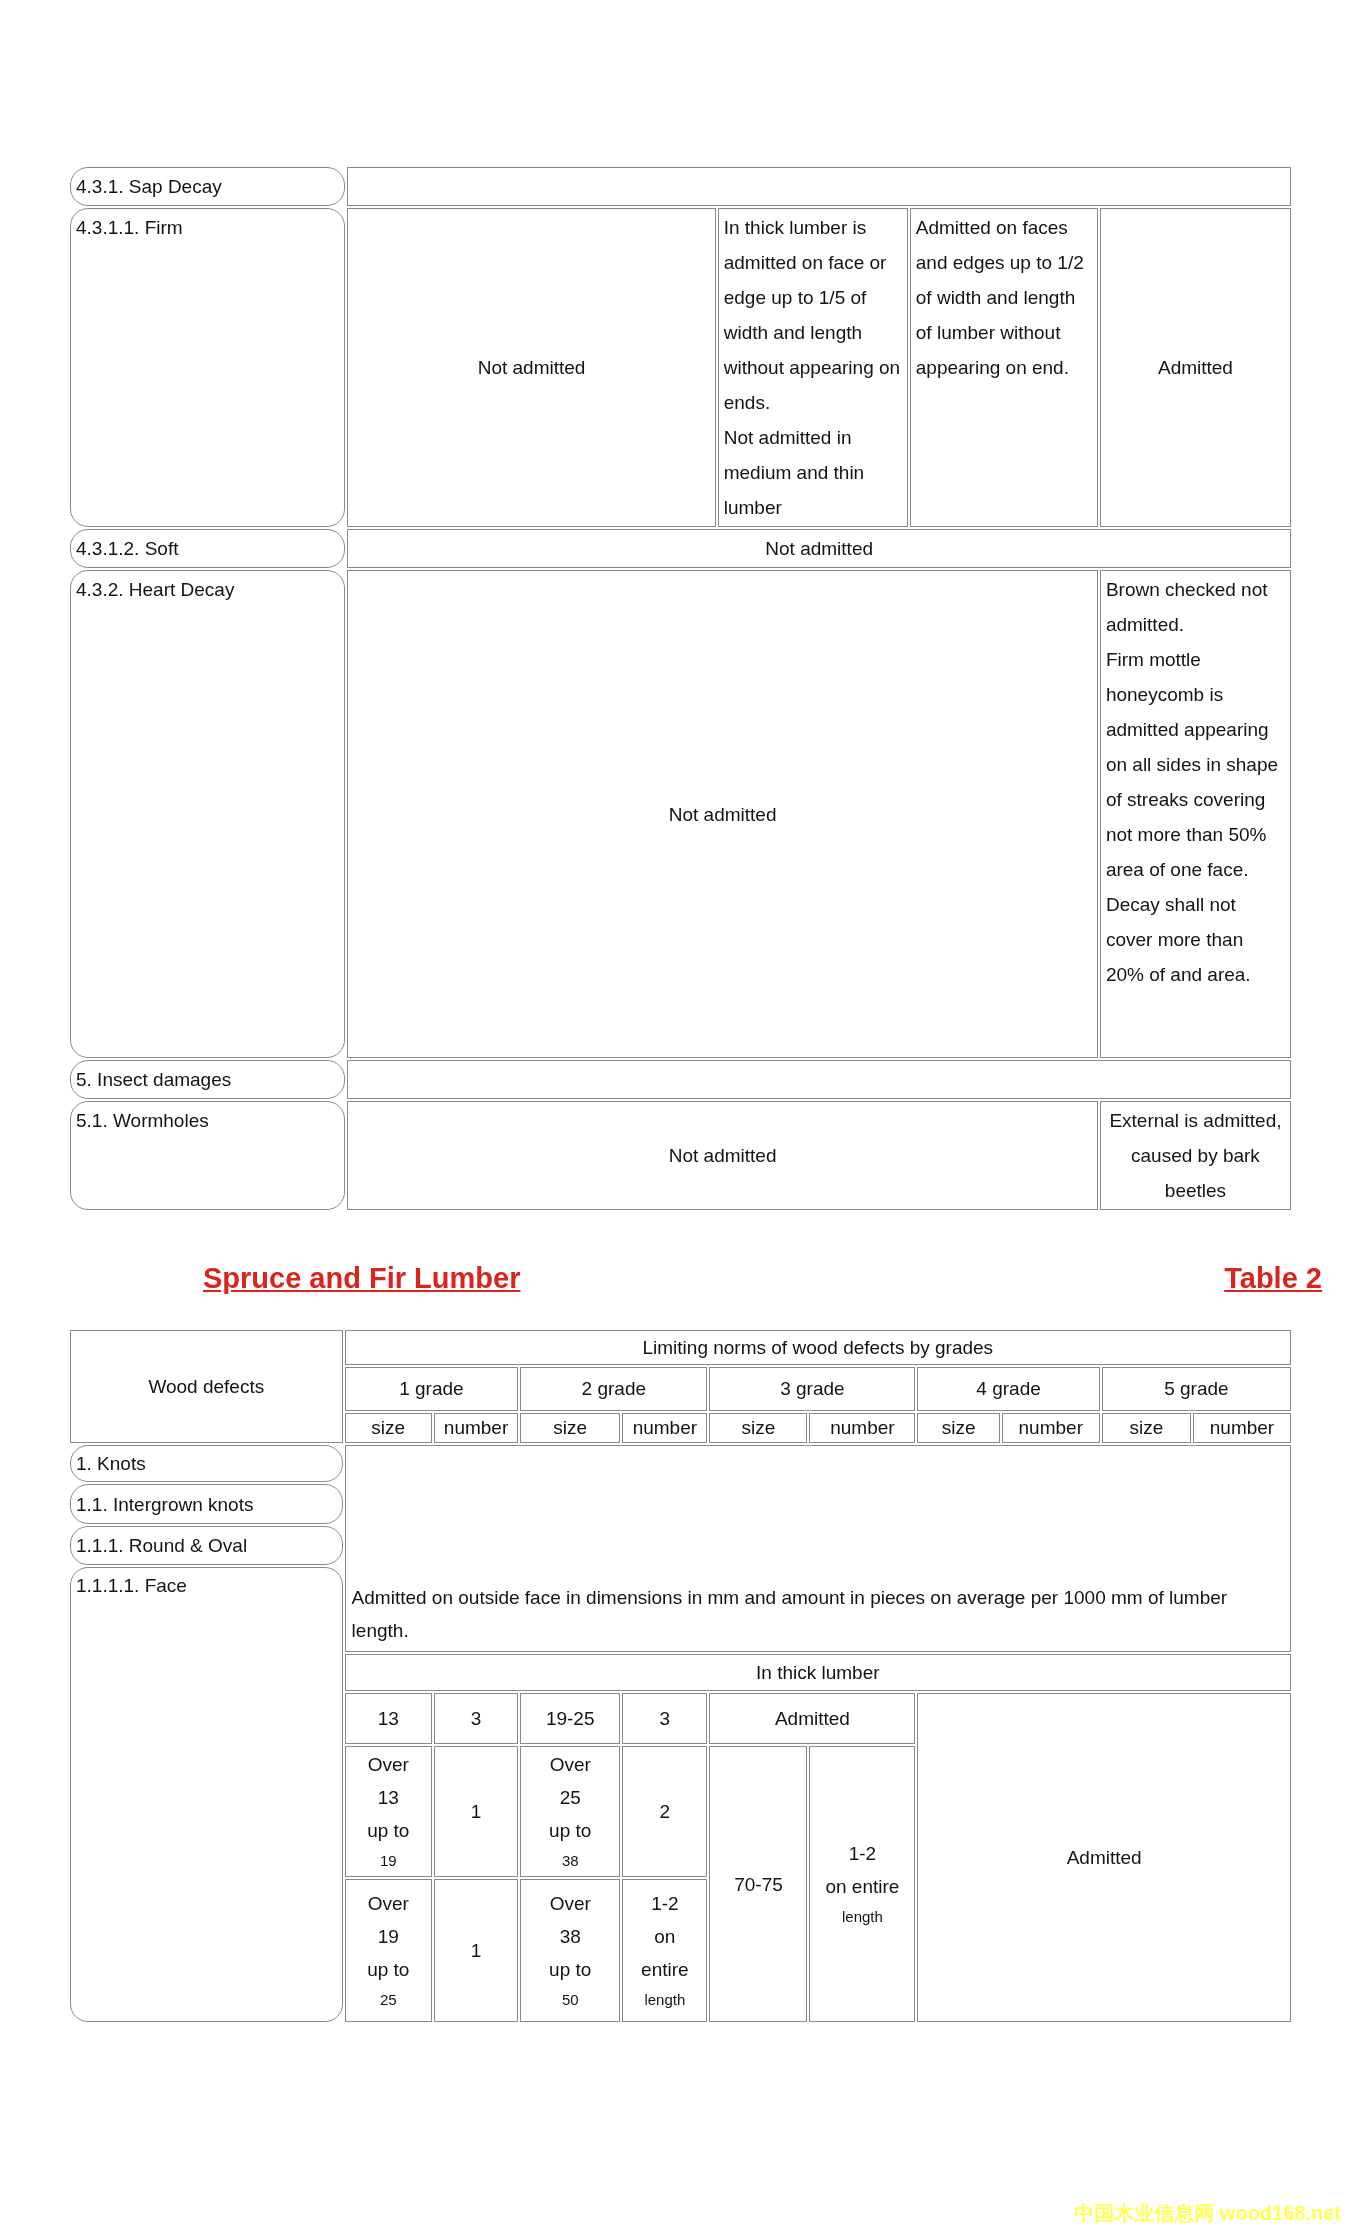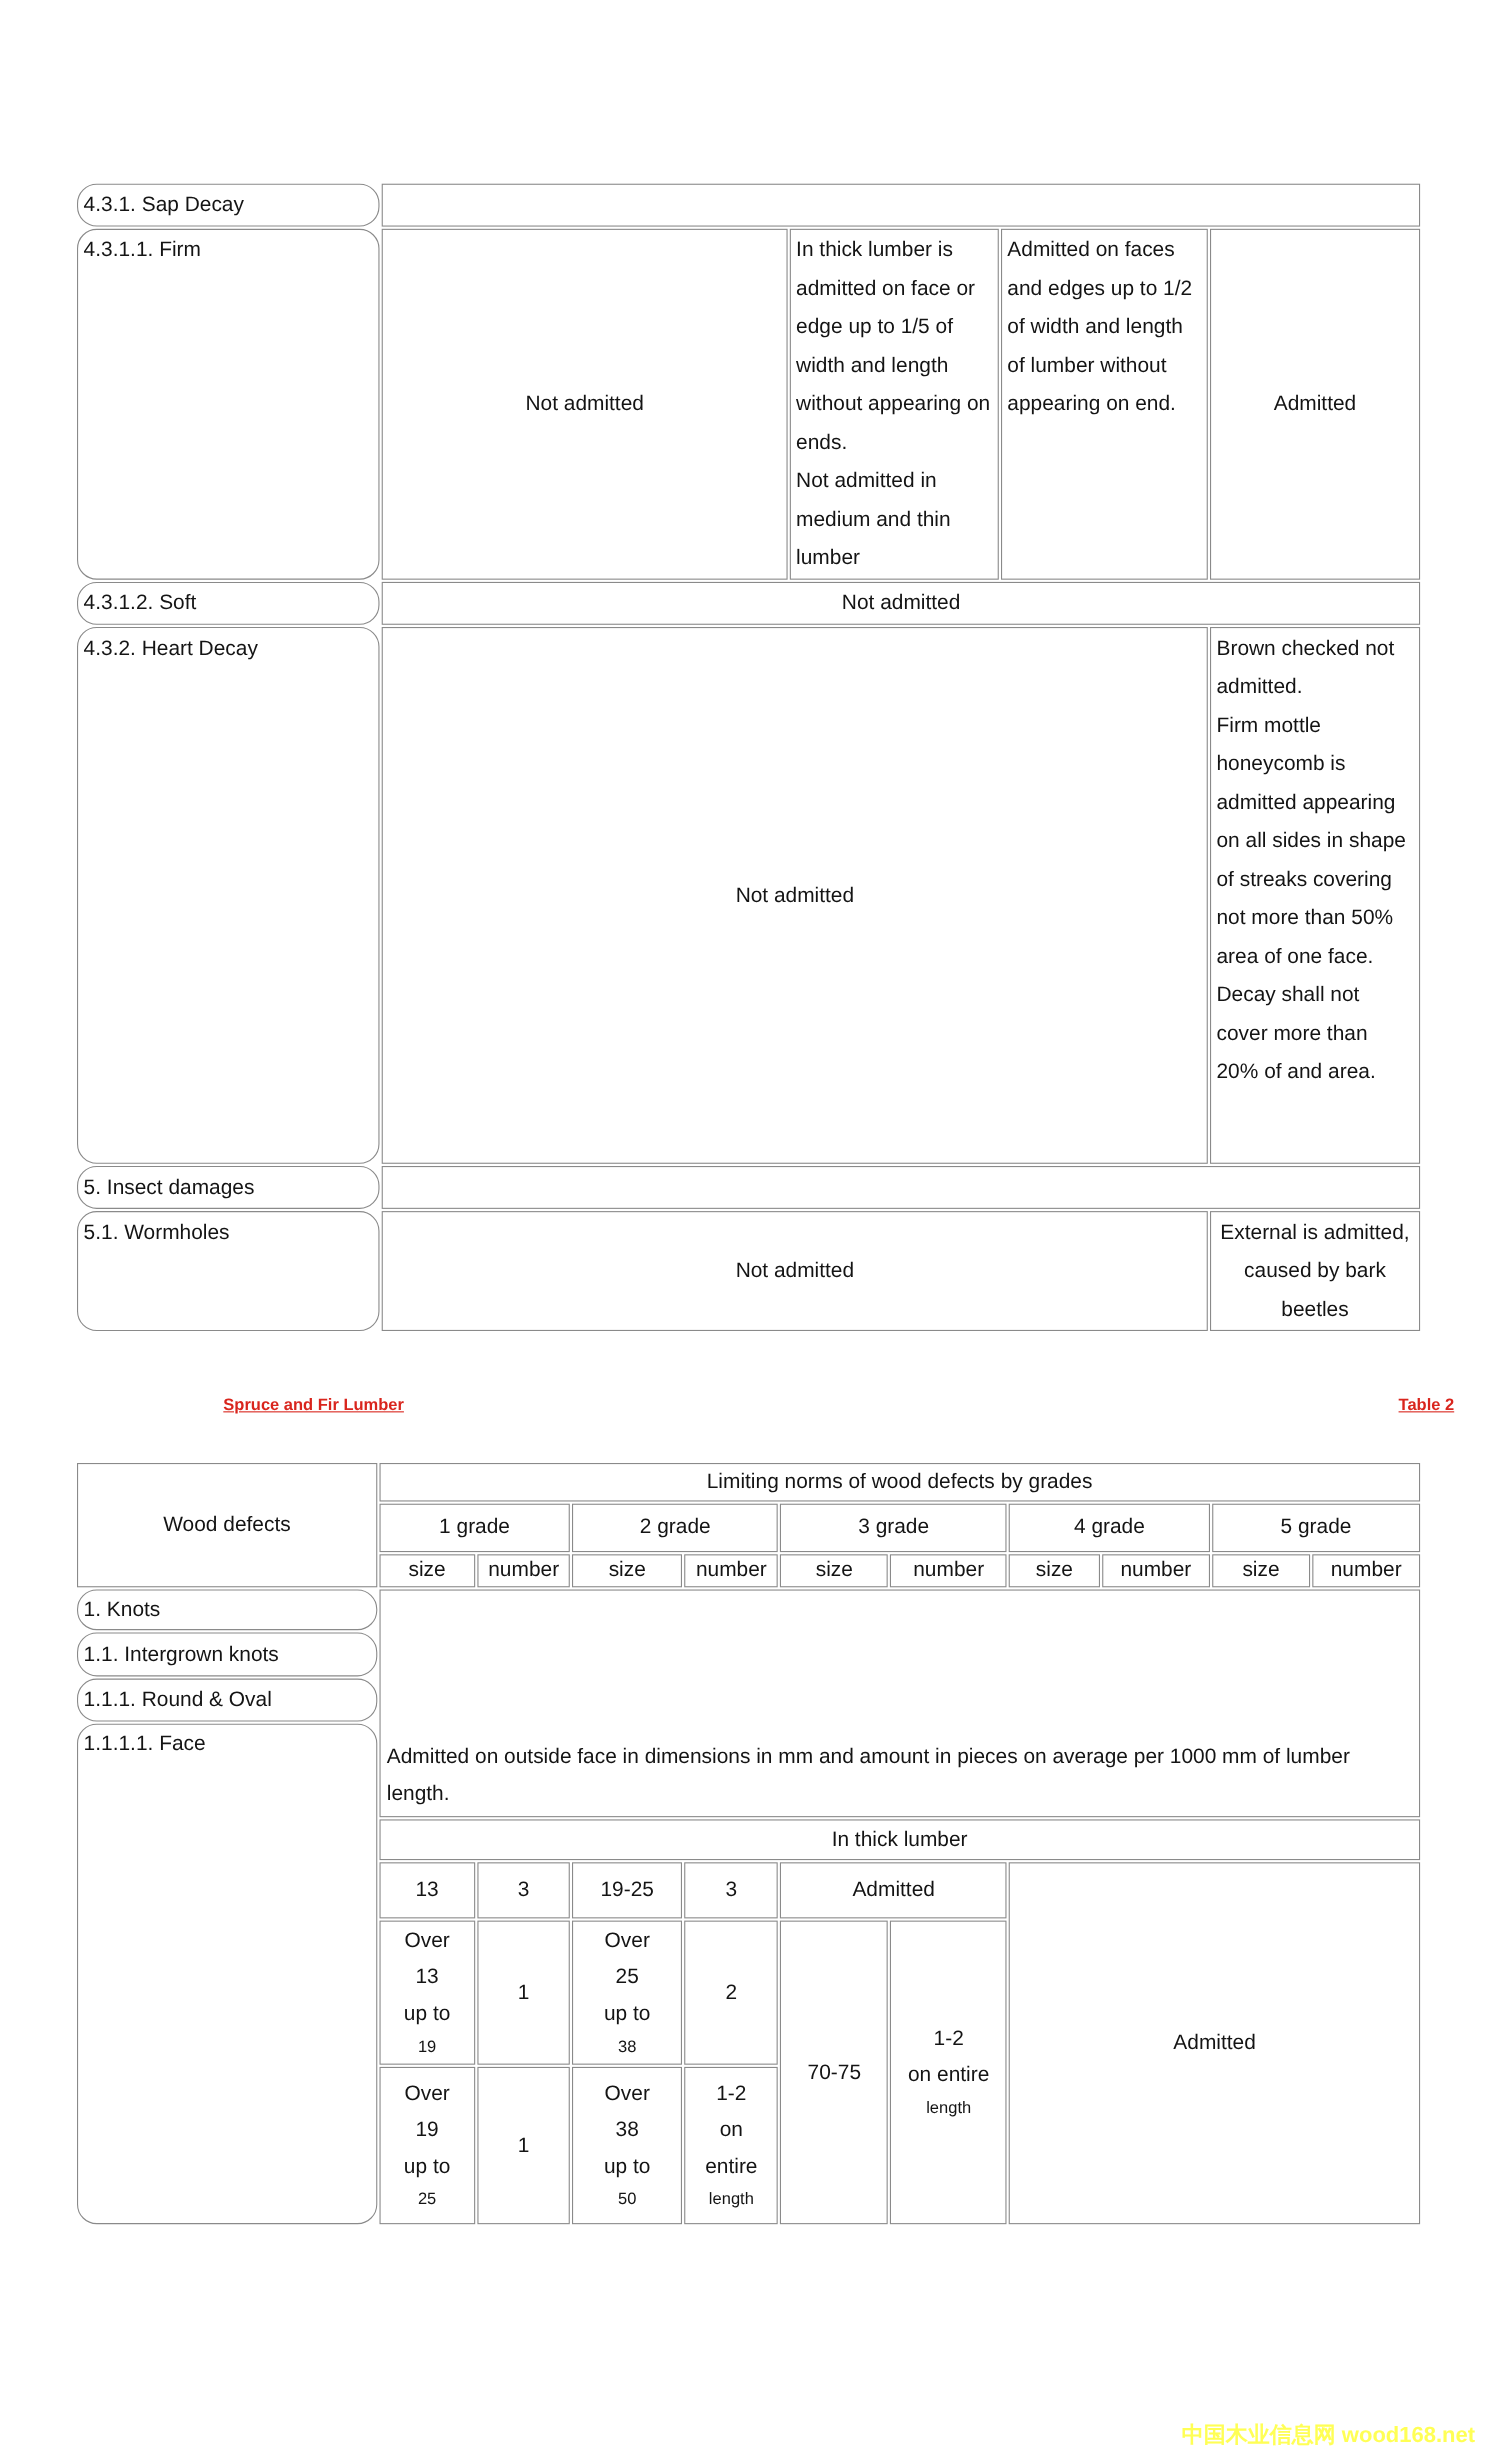--- a/index.html
+++ b/index.html
@@ -32,21 +32,21 @@
   .t2 .hdr td{line-height:26px;}
   .bigtext{vertical-align:bottom;text-align:left;line-height:40px;padding-bottom:4px;padding-left:6px;}
   .sm{font-size:15px;line-height:28px;}
 
   .hd{
     position:absolute;top:1258px;left:68px;right:33px;
     display:flex;justify-content:space-between;align-items:baseline;
   }
   .hd span{
     color:#d9251d;font-weight:bold;text-decoration:underline;
-    font-size:15px;line-height:40px;
+    font-size:29px;line-height:40px;
   }
   .hd .title{margin-left:135px;}
 
   .wm{
     position:absolute;right:14px;top:2200px;
     color:#ffff55;font-size:20px;font-weight:bold;white-space:nowrap;
   }
 </style>
 </head>
 <body>

